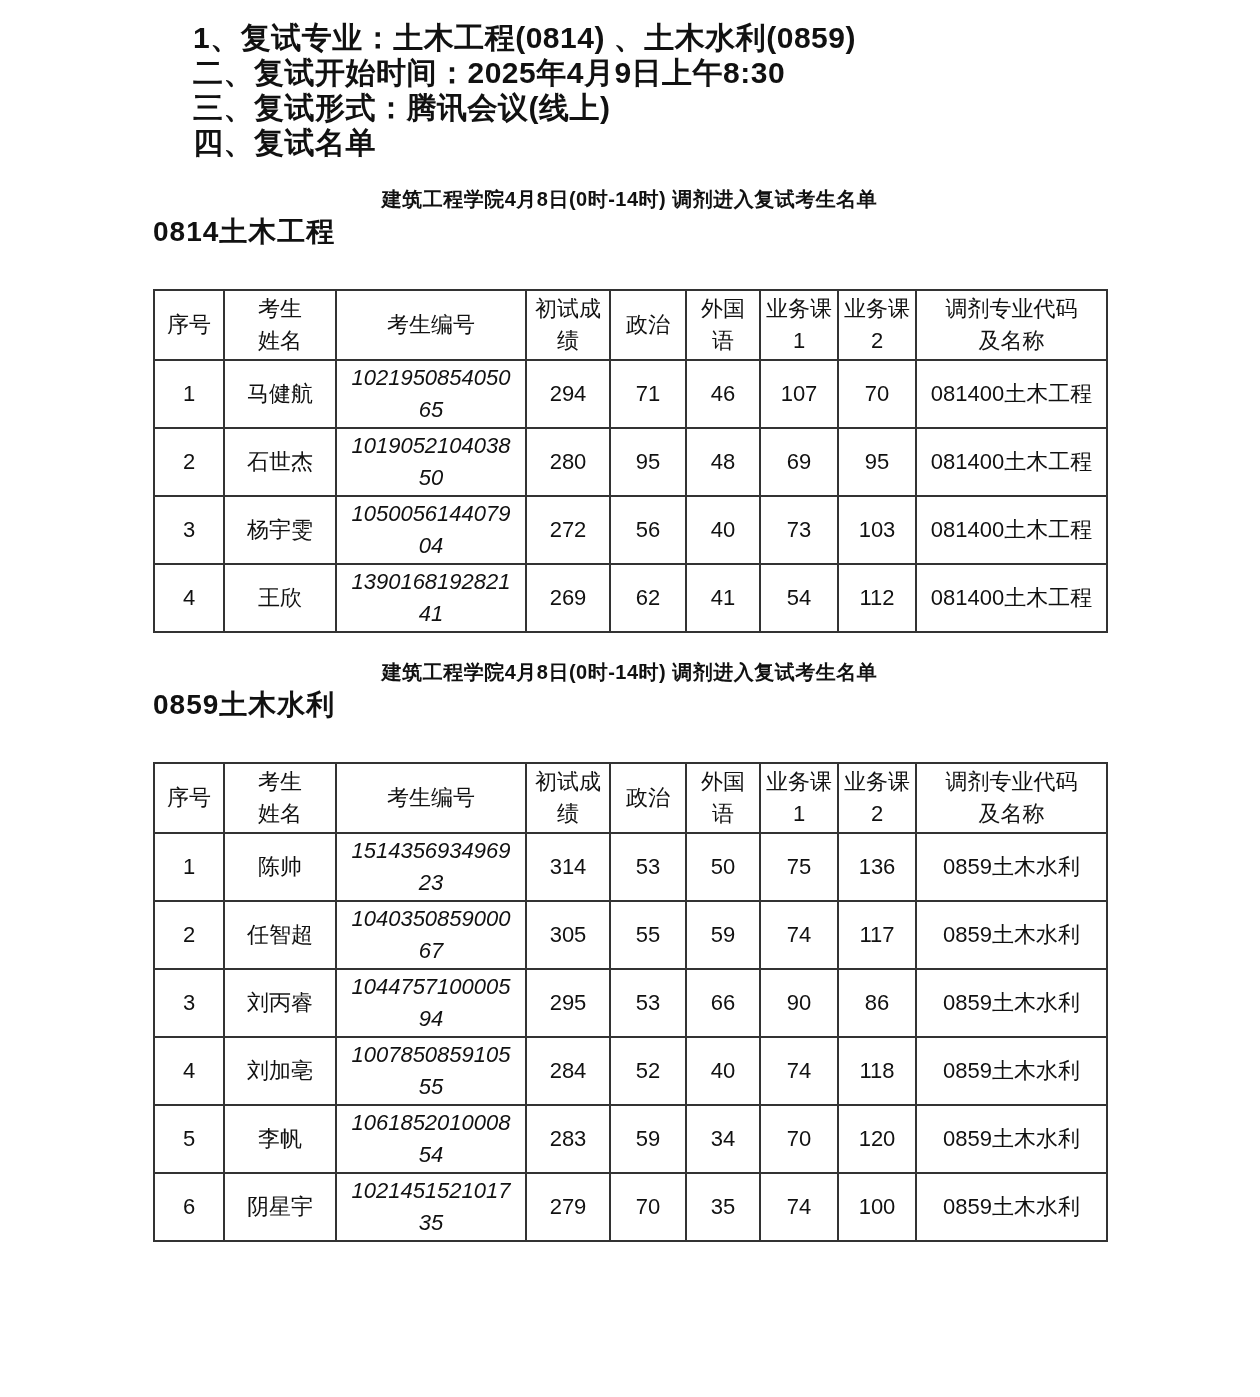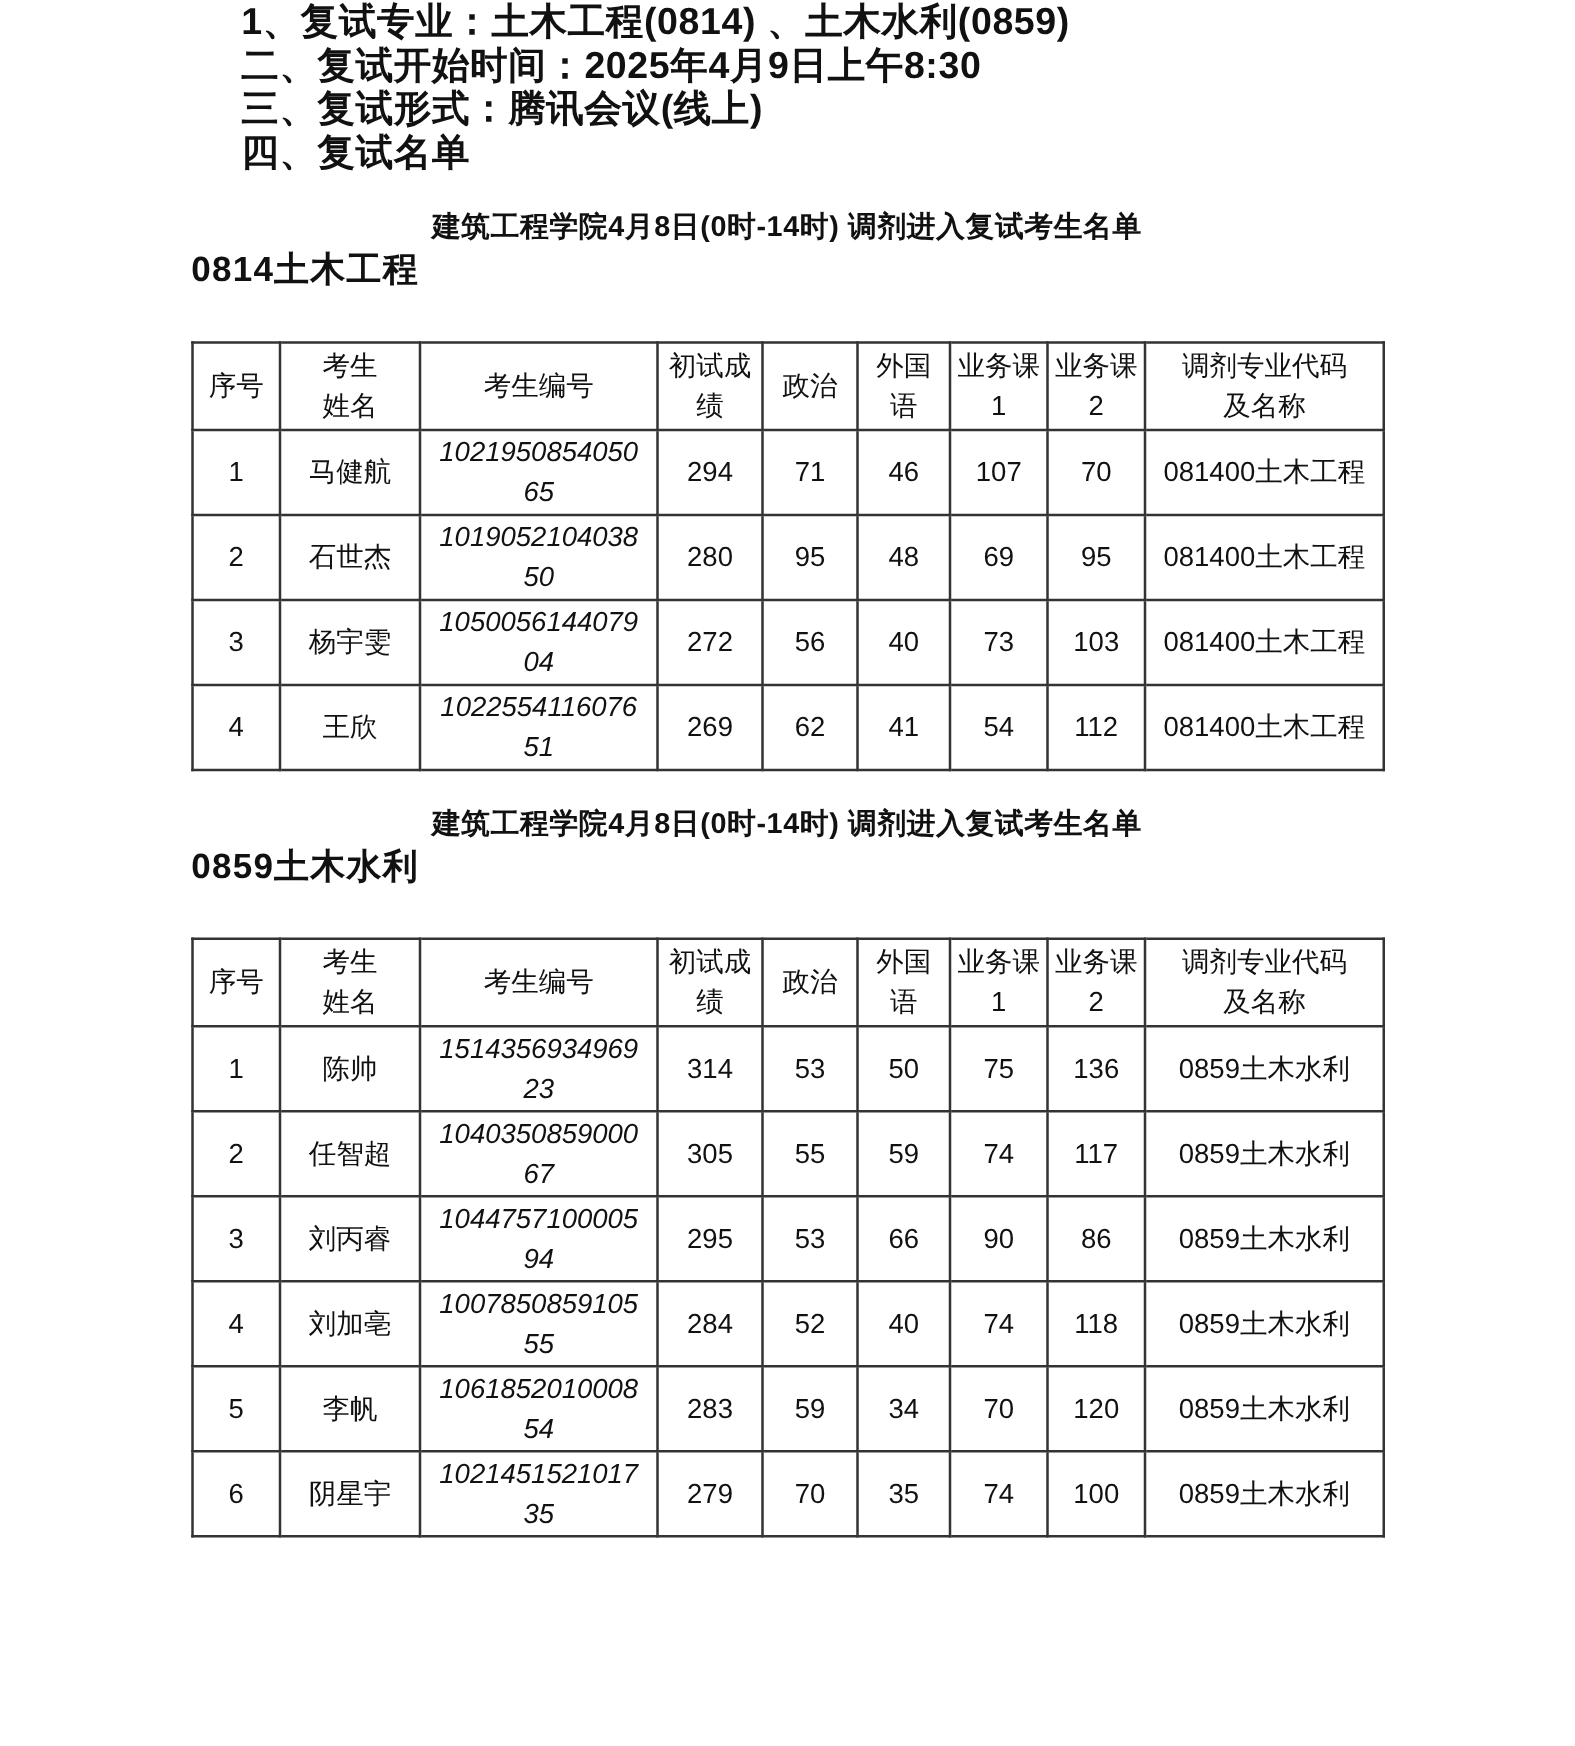--- a/index.html
+++ b/index.html
@@ -8,41 +8,42 @@
     background: #ffffff;
   }
   body {
     width: 1260px;
     height: 1397px;
     color: #111111;
     font-family: "Liberation Sans", "DejaVu Sans", sans-serif;
     overflow: hidden;
   }
   .page {
+    padding-top: 20px;
   }
   .notice {
     margin-left: 193px;
     font-size: 30px;
     font-weight: bold;
     line-height: 35px;
     letter-spacing: 0.5px;
   }
   .notice-line.indent {
     padding-left: 212px;
   }
   .content {
     margin-left: 153px;
     width: 953px;
   }
   .section {
     margin-top: 26px;
   }
   .sec-title {
     text-align: center;
-    font-size: 23px;
+    font-size: 20px;
     font-weight: 600;
     letter-spacing: 0.5px;
   }
   .sec-subtitle {
     text-align: left;
     font-size: 28px;
     font-weight: 600;
     letter-spacing: 1px;
   }
   table.candidates {
@@ -147,21 +148,21 @@
               <td class="cell-total-score">272</td>
               <td class="cell-politics-score">56</td>
               <td class="cell-foreign-language-score">40</td>
               <td class="cell-course1-score">73</td>
               <td class="cell-course2-score">103</td>
               <td class="cell-transfer-major">081400土木工程</td>
             </tr>
             <tr>
               <td class="cell-seq">4</td>
               <td class="cell-candidate-name">王欣</td>
-              <td class="cell-candidate-id"><span>102255411607651</span></td>
+              <td class="cell-candidate-id"><span>139016819282141</span></td>
               <td class="cell-total-score">269</td>
               <td class="cell-politics-score">62</td>
               <td class="cell-foreign-language-score">41</td>
               <td class="cell-course1-score">54</td>
               <td class="cell-course2-score">112</td>
               <td class="cell-transfer-major">081400土木工程</td>
             </tr>
           </tbody>
         </table>
       </section>

